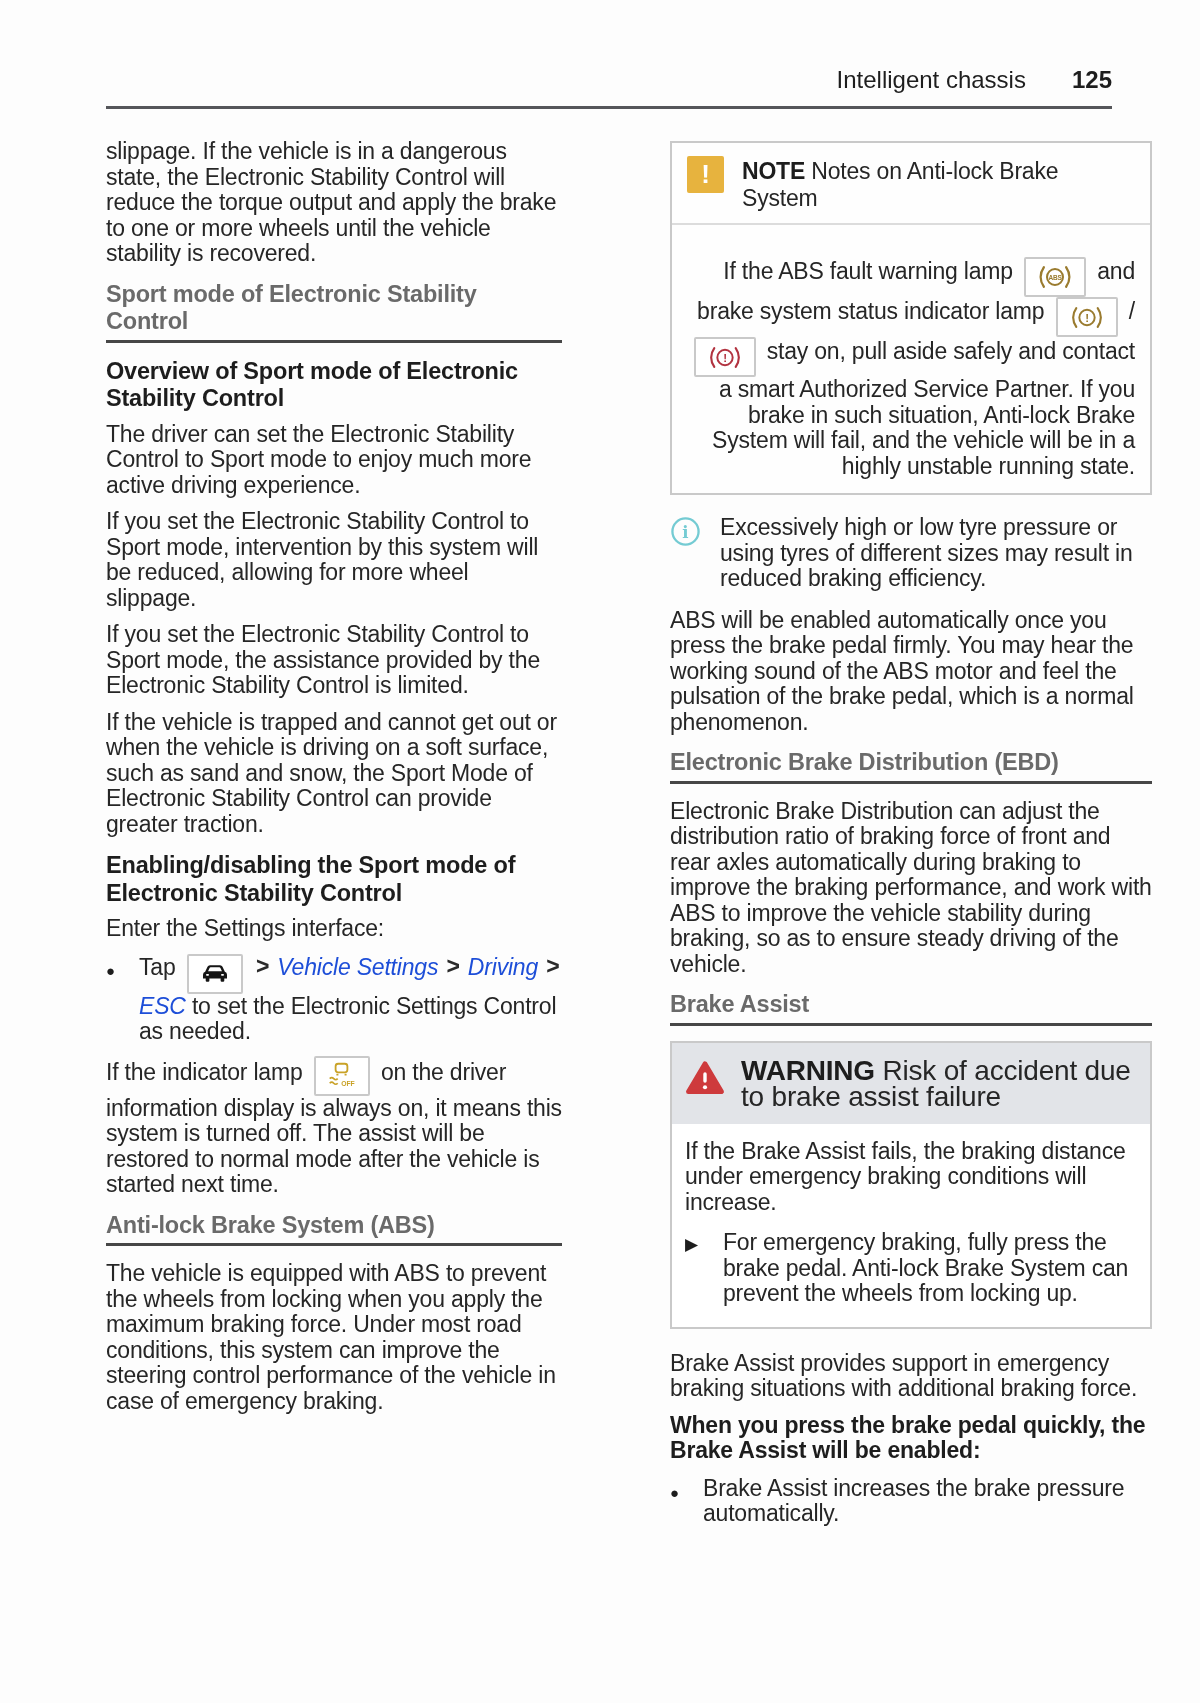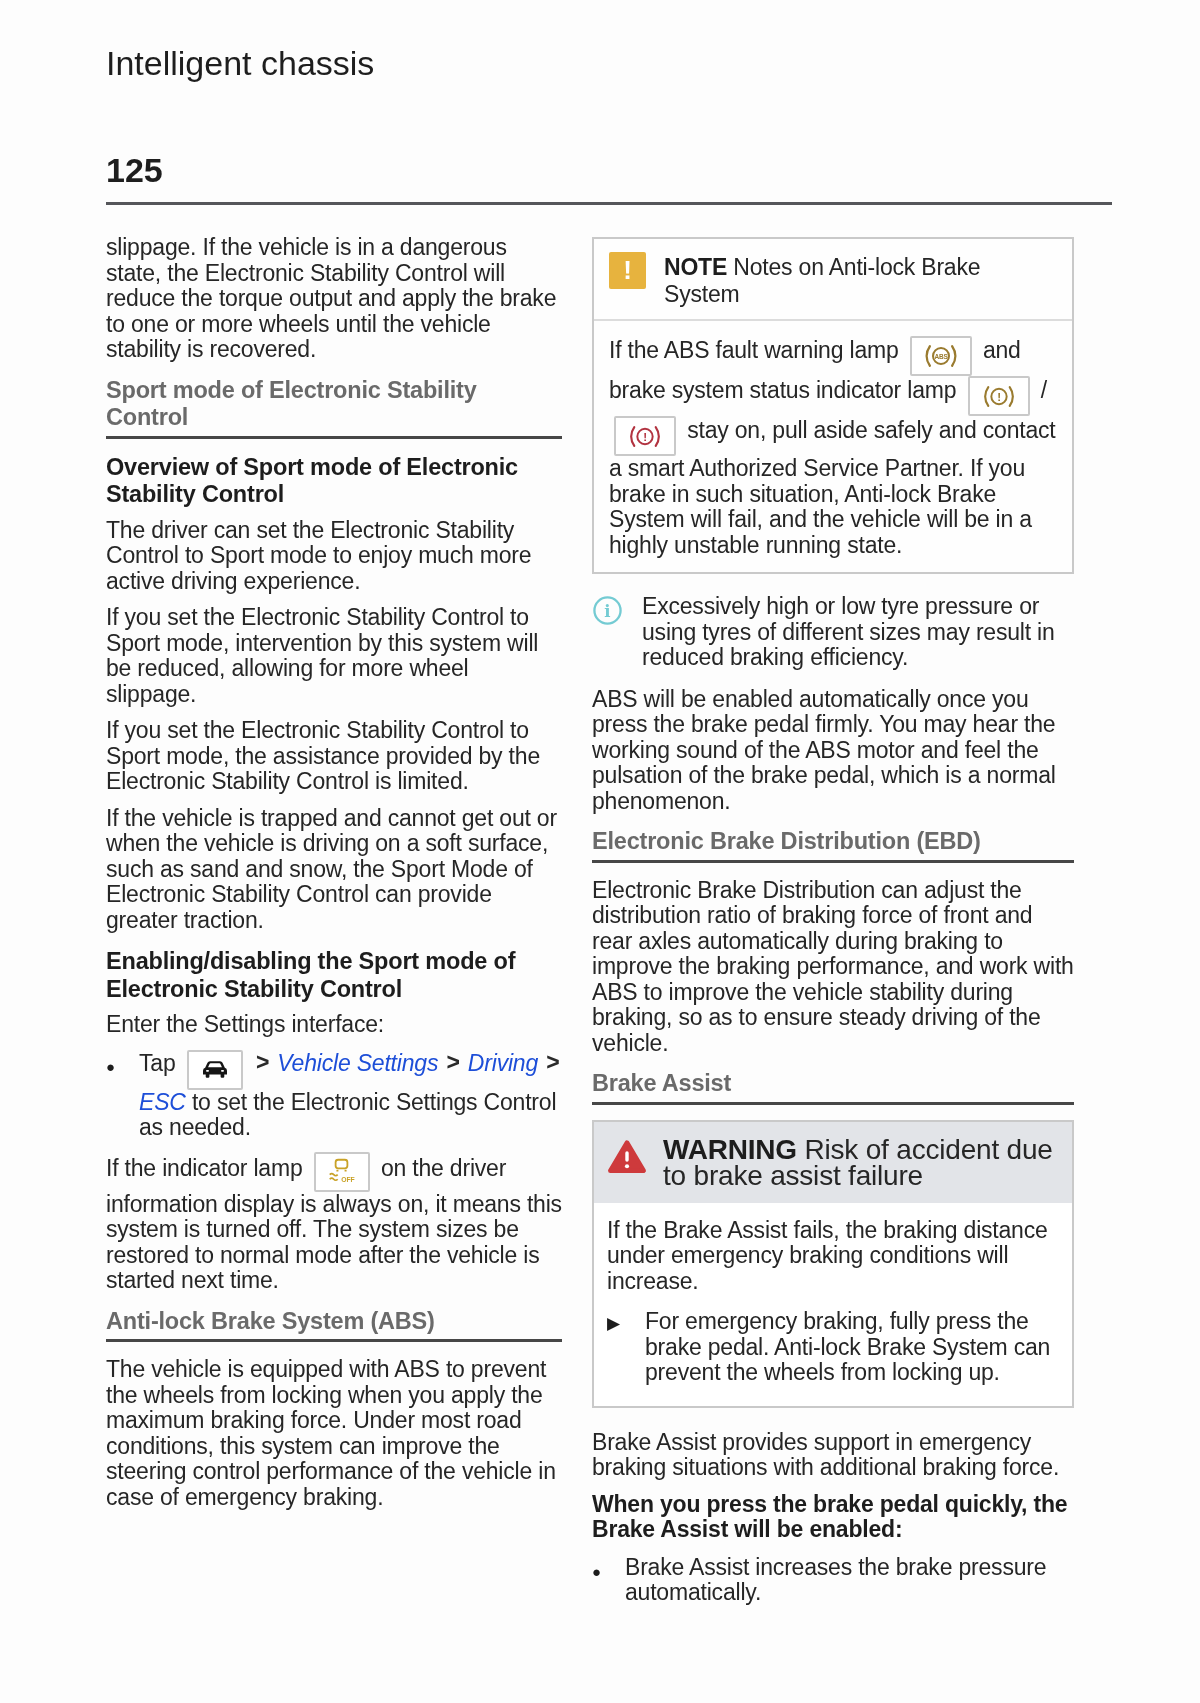--- a/index.html
+++ b/index.html
@@ -3,25 +3,25 @@
 <meta charset="utf-8">
 <style>
   html,body{margin:0;padding:0;background:#ffffff;}
   .page{
     width:1200px;height:1703px;box-sizing:border-box;position:relative;overflow:hidden;
     background:#fdfdfd;color:#262626;
     font-family:"Liberation Sans","DejaVu Sans",sans-serif;
     padding:44px 88px 0 106px;
   }
   
-  .hdr{display:flex;justify-content:flex-end;align-items:baseline;gap:46px;font-size:34px;color:#1e1e1e;flex-direction:column;}
+  .hdr{display:flex;justify-content:flex-end;align-items:baseline;gap:46px;font-size:24px;color:#1e1e1e;}
   .hdr .pageno{font-weight:bold;margin-top:22px;}
   .hdr-rule{height:3px;background:#55565a;margin-top:12px;}
   
-  .content{display:flex;gap:30px;margin-top:30px;}
+  .content{display:flex;gap:108px;margin-top:30px;}
   .col-l{width:456px;flex:none;}
   .col-r{width:482px;flex:none;}
   p{margin:0 0 11px;font-size:23px;line-height:25.5px;letter-spacing:-0.2px;}
   .bold{font-weight:bold;color:#1d1d1d;}
   h2.sec{margin:14px 0 0;font-size:23.5px;line-height:27.5px;font-weight:bold;
          color:var(--heading-gray);letter-spacing:-0.2px;}
   .sec-rule{height:3px;background:var(--rule-dark);margin:4px 0 15px;}
   h3.sub{margin:15px 0 9px;font-size:23.5px;line-height:27.5px;color:#1d1d1d;letter-spacing:-0.2px;}
   
   .li{display:flex;margin:12px 0 11px;font-size:23px;line-height:25.5px;letter-spacing:-0.2px;}
@@ -37,21 +37,21 @@
   .lampbox.small{min-width:44px;}
   .gold{color:var(--lamp-gold);} .redlamp{color:var(--lamp-red);}
   .teal{color:var(--info-teal);} .amber{color:var(--esc-amber);}
   .carcolor{color:#151515;} .warnred{color:var(--warning-red);}
   
   .notebox{border:2px solid var(--box-border);margin:2px 0 20px;background:#fefefe;}
   .note-head{display:flex;gap:18px;padding:13px 15px 11px;border-bottom:2px solid #dcdcdc;}
   .note-badge{flex:none;width:37px;height:37px;border-radius:2px;background:var(--note-amber);
     color:#fff;font-weight:bold;font-size:26px;display:flex;align-items:center;justify-content:center;}
   .note-title{font-size:23px;line-height:27px;padding-top:2px;letter-spacing:-0.2px;}
-  .note-body{padding:15px 15px 14px;margin:0;}
+  .note-body{padding:32px 15px 14px;margin:0;text-align:right;}
   
   .info-item{display:flex;gap:19px;margin:20px 0 16px;}
   .info-ic{flex:none;padding-top:1px;}
   .info-item p{margin:0;}
   
   .warnbox{border:2px solid var(--box-border);margin:4px 0 22px;background:#fff;}
   .warn-head{display:flex;gap:16px;background:var(--warn-header-bg);padding:15px 13px 13px;}
   .warn-ic{flex:none;padding-top:2px;}
   .warn-title{font-size:28px;line-height:26.5px;letter-spacing:-0.2px;}
   .warn-body{padding:15px 13px 4px;}
@@ -122,21 +122,21 @@
             <g fill="none" stroke="currentColor">
               <rect x="10.5" y="3" width="13" height="9.5" rx="2.8" stroke-width="2"></rect>
               <path d="M12.5 14.2 v1.8 M21.5 14.2 v1.8" stroke-width="2.2"></path>
               <path d="M4 19.5 q2.2 -2.4 4.4 0 t4.4 0" stroke-width="1.8"></path>
               <path d="M4 24.5 q2.2 -2.4 4.4 0 t4.4 0" stroke-width="1.8"></path>
             </g>
             <text x="24" y="28" text-anchor="middle" font-size="7.5" font-weight="bold" fill="currentColor" font-family="Liberation Sans, sans-serif">OFF</text>
           </svg>
             </span>
         </span>
-        <span>on the driver information display is always on, it means this system is turned off. The system sizes be restored to normal mode after the vehicle is started next time.</span>
+        <span>on the driver information display is always on, it means this system is turned off. The assist will be restored to normal mode after the vehicle is started next time.</span>
       </p>
 
       <h2 class="sec">Anti-lock Brake System (ABS)</h2>
       <div class="sec-rule"></div>
 
       <p>The vehicle is equipped with ABS to prevent the wheels from locking when you apply the maximum braking force. Under most road conditions, this system can improve the steering control performance of the vehicle in case of emergency braking.</p>
     </div>
 
     <div class="col-r">
 

